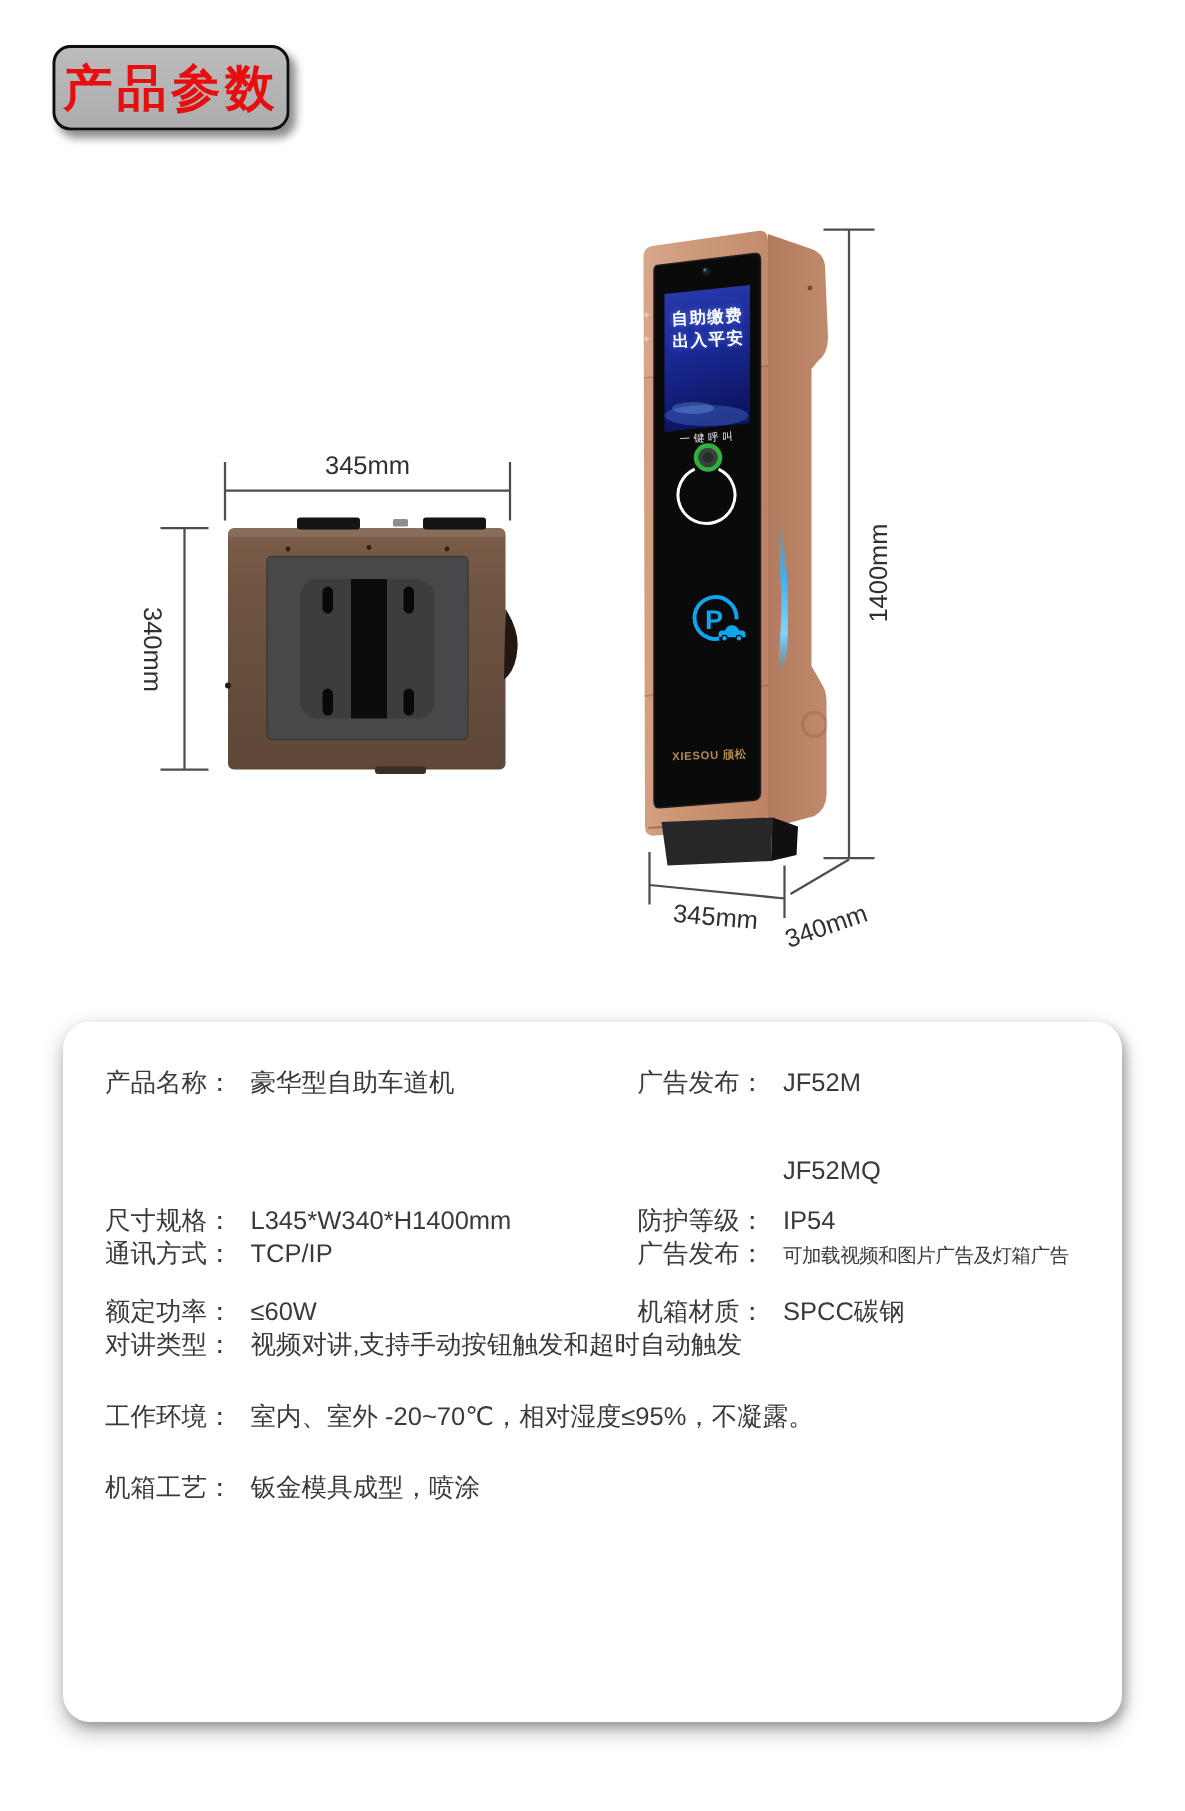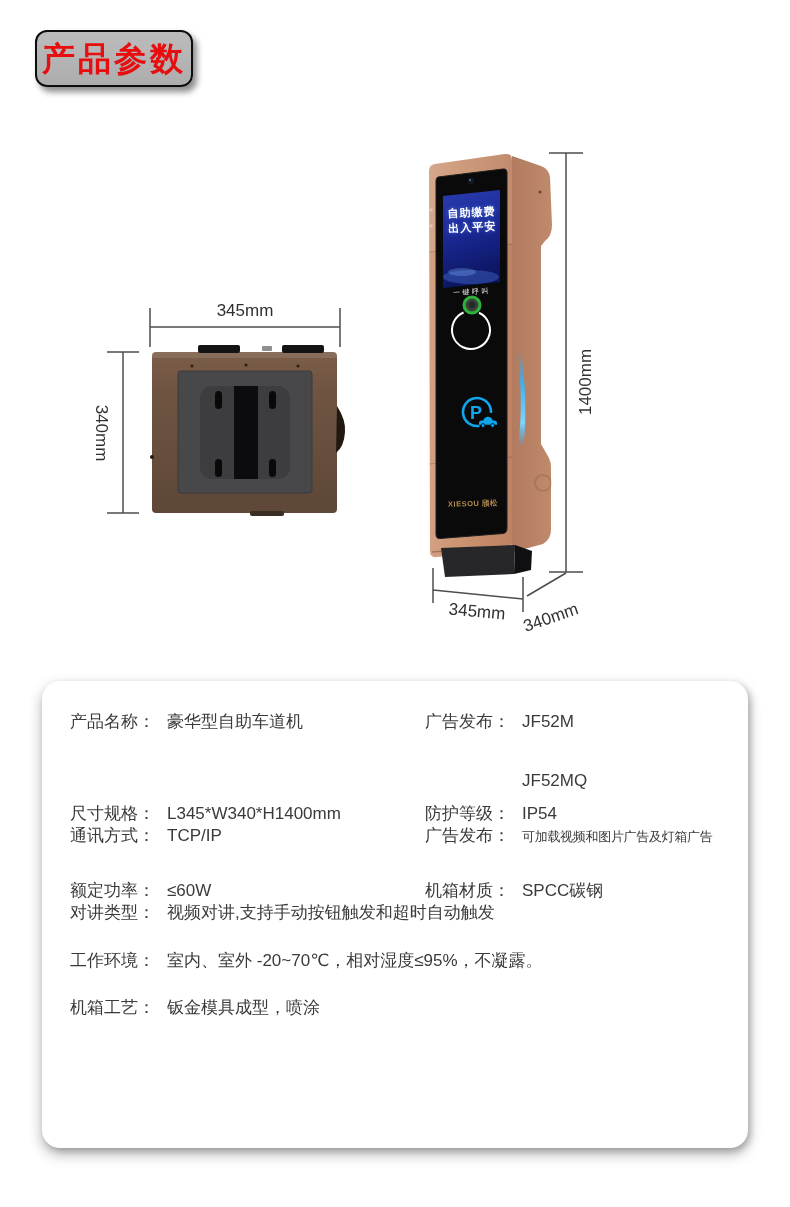--- a/index.html
+++ b/index.html
@@ -203,21 +203,21 @@
 
     <div class="srow" style="">
       <div class="cell l">
         <span class="slabel">尺寸规格：</span><span class="sval">L345*W340*H1400mm</span>
       </div>
       <div class="cell r">
         <span class="slabel">防护等级：</span><span class="sval">IP54</span>
       </div>
     </div>
 
-    <div class="srow" style="margin-bottom:32px">
+    <div class="srow" style="margin-bottom:16px">
       <div class="cell l">
         <span class="slabel">通讯方式：</span><span class="sval">TCP/IP</span>
       </div>
       <div class="cell r">
         <span class="slabel">广告发布：</span><span class="sval small">可加载视频和图片广告及灯箱广告</span>
       </div>
     </div>
 
     <div class="srow" style="">
       <div class="cell l">

